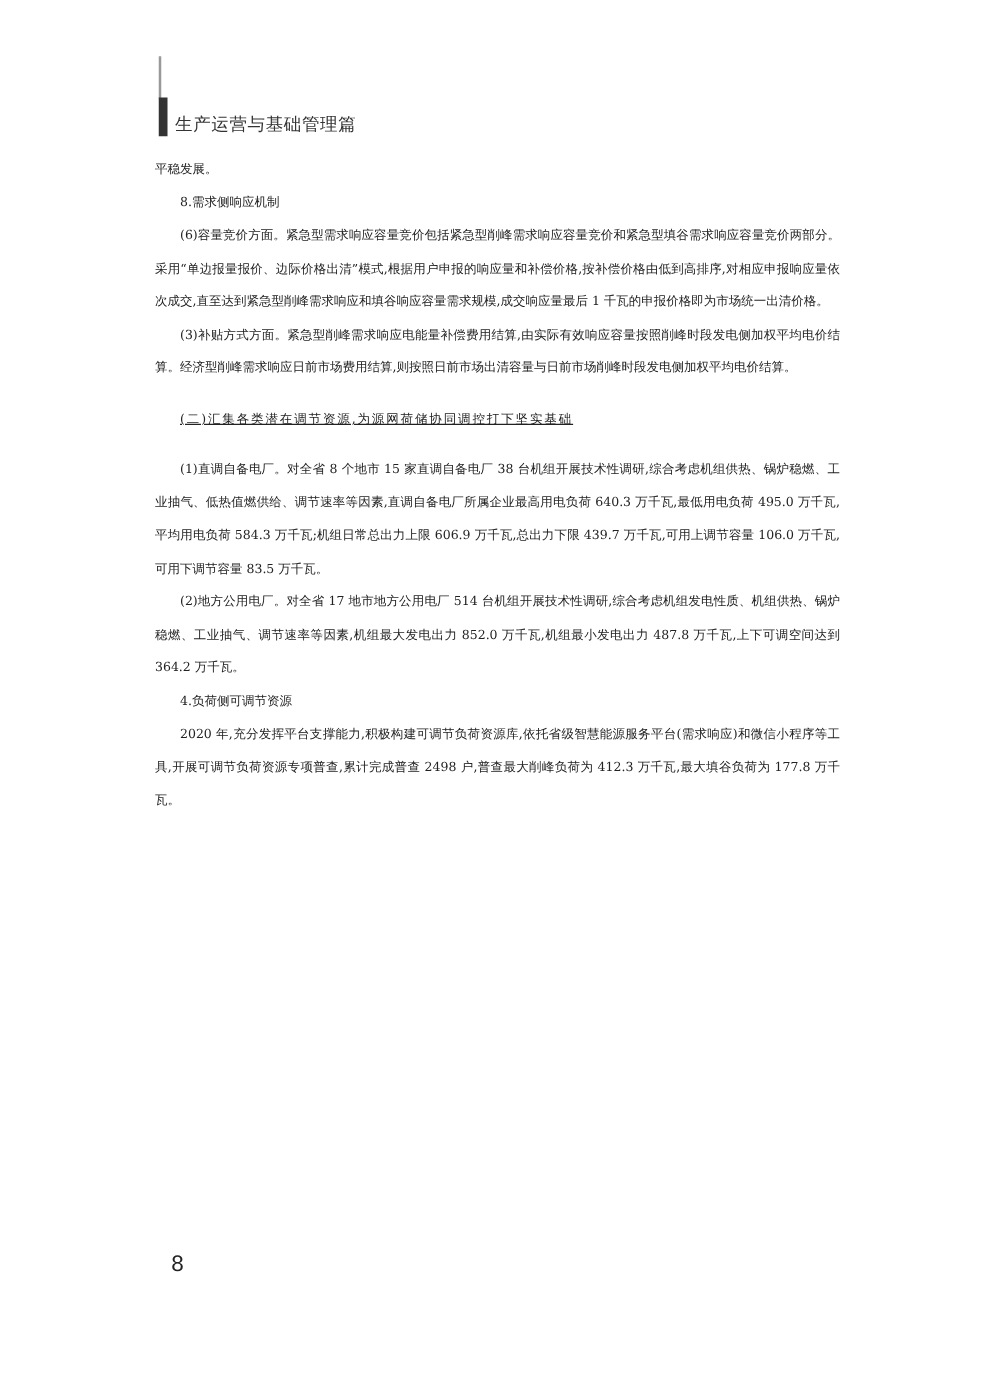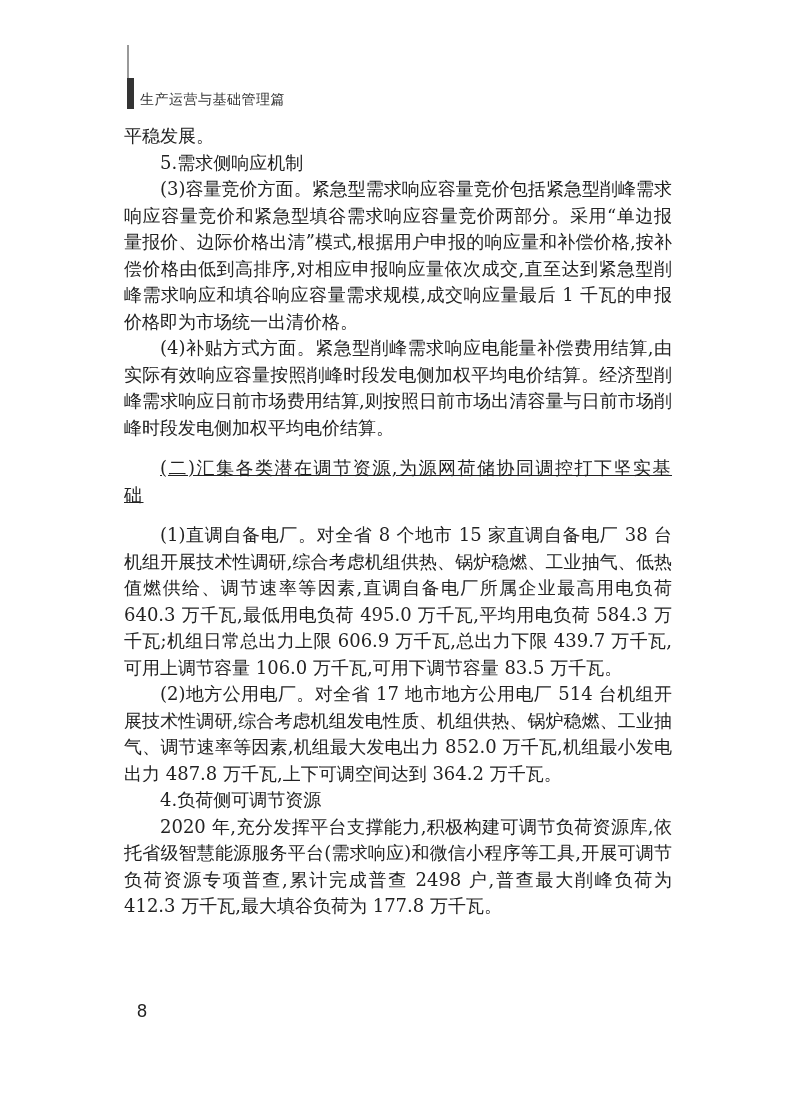--- a/index.html
+++ b/index.html
@@ -15,21 +15,21 @@
   .rule-thick {
     position: absolute; left: 127px; top: 78px; width: 7px; height: 31px;
     background: #333333;
   }
   .running-header {
     position: absolute; left: 140px; top: 91px;
     font-size: 14px; color: #333333; letter-spacing: 0.5px; text-align: center;
   }
   .body-text {
     position: absolute; left: 124px; top: 123px; width: 548px;
-    font-size: 18px; line-height: 26.5px; text-align: justify;
+    font-size: 10px; line-height: 26.5px; text-align: justify;
   }
   .body-text p { margin: 0; }
   .indent { text-indent: 2em; }
   .heading-2 {
     margin: 14px 0 14px 0 !important;
     text-indent: 2em; letter-spacing: 1.5px; text-decoration: underline;
   }
   .page-number {
     position: absolute; left: 137px; top: 1001px;
     font-family: "Liberation Sans", "DejaVu Sans", sans-serif;
@@ -38,23 +38,23 @@
 </style>
 </head>
 <body>
 
 <div class="rule-thin"></div>
 <div class="rule-thick"></div>
 <div class="running-header">生产运营与基础管理篇</div>
 
 <div class="body-text">
   <p>平稳发展。</p>
-  <p class="indent">5.需求侧响应机制</p>
-  <p class="indent">(3)容量竞价方面。紧急型需求响应容量竞价包括紧急型削峰需求响应容量竞价和紧急型填谷需求响应容量竞价两部分。采用“单边报量报价、边际价格出清”模式,根据用户申报的响应量和补偿价格,按补偿价格由低到高排序,对相应申报响应量依次成交,直至达到紧急型削峰需求响应和填谷响应容量需求规模,成交响应量最后 1 千瓦的申报价格即为市场统一出清价格。</p>
-  <p class="indent">(4)补贴方式方面。紧急型削峰需求响应电能量补偿费用结算,由实际有效响应容量按照削峰时段发电侧加权平均电价结算。经济型削峰需求响应日前市场费用结算,则按照日前市场出清容量与日前市场削峰时段发电侧加权平均电价结算。</p>
+  <p class="indent">8.需求侧响应机制</p>
+  <p class="indent">(6)容量竞价方面。紧急型需求响应容量竞价包括紧急型削峰需求响应容量竞价和紧急型填谷需求响应容量竞价两部分。采用“单边报量报价、边际价格出清”模式,根据用户申报的响应量和补偿价格,按补偿价格由低到高排序,对相应申报响应量依次成交,直至达到紧急型削峰需求响应和填谷响应容量需求规模,成交响应量最后 1 千瓦的申报价格即为市场统一出清价格。</p>
+  <p class="indent">(3)补贴方式方面。紧急型削峰需求响应电能量补偿费用结算,由实际有效响应容量按照削峰时段发电侧加权平均电价结算。经济型削峰需求响应日前市场费用结算,则按照日前市场出清容量与日前市场削峰时段发电侧加权平均电价结算。</p>
   <p class="heading-2">(二)汇集各类潜在调节资源,为源网荷储协同调控打下坚实基础</p>
   <p class="indent">(1)直调自备电厂。对全省 8 个地市 15 家直调自备电厂 38 台机组开展技术性调研,综合考虑机组供热、锅炉稳燃、工业抽气、低热值燃供给、调节速率等因素,直调自备电厂所属企业最高用电负荷 640.3 万千瓦,最低用电负荷 495.0 万千瓦,平均用电负荷 584.3 万千瓦;机组日常总出力上限 606.9 万千瓦,总出力下限 439.7 万千瓦,可用上调节容量 106.0 万千瓦,可用下调节容量 83.5 万千瓦。</p>
   <p class="indent">(2)地方公用电厂。对全省 17 地市地方公用电厂 514 台机组开展技术性调研,综合考虑机组发电性质、机组供热、锅炉稳燃、工业抽气、调节速率等因素,机组最大发电出力 852.0 万千瓦,机组最小发电出力 487.8 万千瓦,上下可调空间达到 364.2 万千瓦。</p>
   <p class="indent">4.负荷侧可调节资源</p>
   <p class="indent">2020 年,充分发挥平台支撑能力,积极构建可调节负荷资源库,依托省级智慧能源服务平台(需求响应)和微信小程序等工具,开展可调节负荷资源专项普查,累计完成普查 2498 户,普查最大削峰负荷为 412.3 万千瓦,最大填谷负荷为 177.8 万千瓦。</p>
 </div>
 
 <div class="page-number">8</div>
 
 </body></html>

